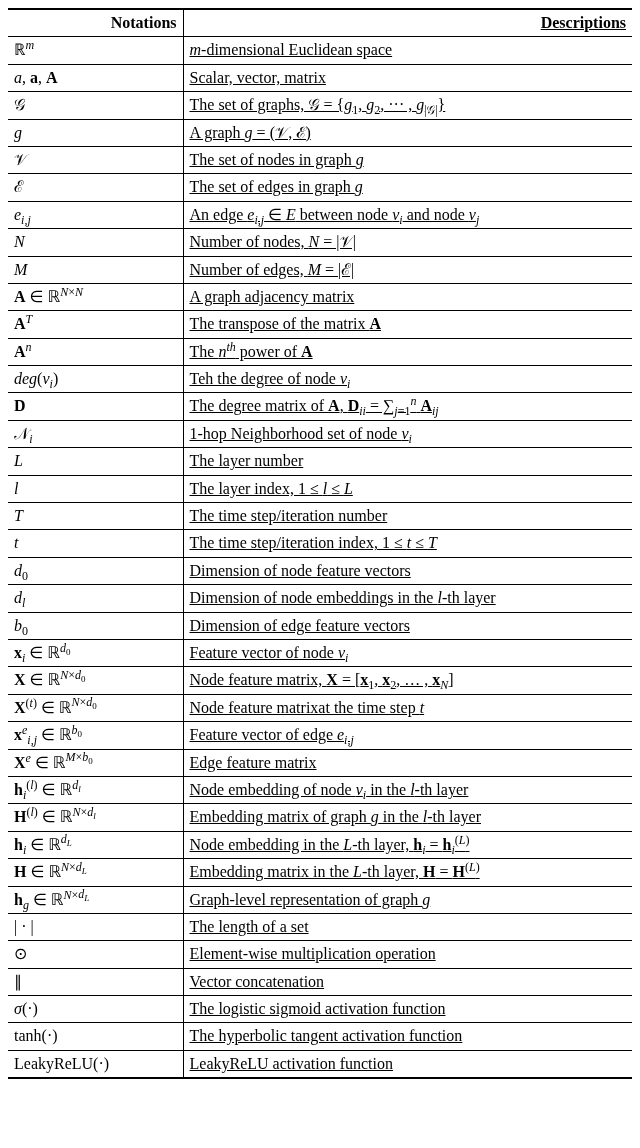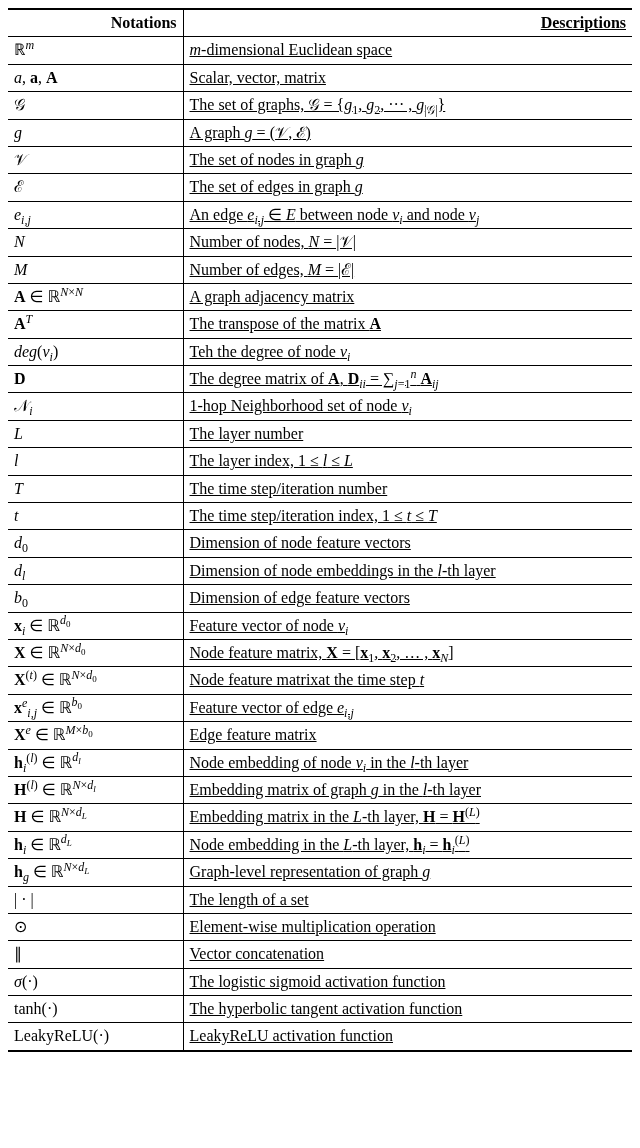--- a/index.html
+++ b/index.html
@@ -97,20 +97,24 @@
       </tr>
       <tr>
         <td><b>A</b> ∈ ℝ<sup><i>N</i>×<i>N</i></sup></td>
         <td class="vsep">A graph adjacency matrix</td>
       </tr>
       <tr>
         <td><b>A</b><sup><i>T</i></sup></td>
         <td class="vsep">The transpose of the matrix <b>A</b></td>
       </tr>
       <tr>
+        <td><b>A</b><sup><i>n</i></sup></td>
+        <td class="vsep">The <i>n<sup>th</sup></i> power of <b>A</b></td>
+      </tr>
+      <tr>
         <td><i>deg</i>(<i>v<sub>i</sub></i>)</td>
         <td class="vsep">Teh the degree of node <i>v<sub>i</sub></i></td>
       </tr>
       <tr>
         <td><b>D</b></td>
         <td class="vsep">The degree matrix of <b>A</b>, <b>D</b><sub><i>ii</i></sub> = ∑<sub><i>j</i>=1</sub><sup><i>n</i></sup> <b>A</b><sub><i>ij</i></sub></td>
       </tr>
       <tr>
         <td>𝒩<sub><i>i</i></sub></td>
         <td class="vsep">1-hop Neighborhood set of node <i>v<sub>i</sub></i></td>
@@ -165,26 +169,26 @@
       </tr>
       <tr>
         <td><b>h</b><sub><i>i</i></sub><sup>(<i>l</i>)</sup> ∈ ℝ<sup><i>d<sub>l</sub></i></sup></td>
         <td class="vsep">Node embedding of node <i>v<sub>i</sub></i> in the <i>l</i>-th layer</td>
       </tr>
       <tr>
         <td><b>H</b><sup>(<i>l</i>)</sup> ∈ ℝ<sup><i>N</i>×<i>d<sub>l</sub></i></sup></td>
         <td class="vsep">Embedding matrix of graph <i>g</i> in the <i>l</i>-th layer</td>
       </tr>
       <tr>
+        <td><b>h</b><sub><i>i</i></sub> ∈ ℝ<sup><i>d<sub>L</sub></i></sup></td>
+        <td class="vsep">Node embedding in the <i>L</i>-th layer, <b>h</b><sub><i>i</i></sub> = <b>h</b><sub><i>i</i></sub><sup>(<i>L</i>)</sup></td>
+      </tr>
+      <tr>
         <td><b>H</b> ∈ ℝ<sup><i>N</i>×<i>d<sub>L</sub></i></sup></td>
         <td class="vsep">Embedding matrix in the <i>L</i>-th layer, <b>H</b> = <b>H</b><sup>(<i>L</i>)</sup></td>
-      </tr>
-      <tr>
-        <td><b>h</b><sub><i>i</i></sub> ∈ ℝ<sup><i>d<sub>L</sub></i></sup></td>
-        <td class="vsep">Node embedding in the <i>L</i>-th layer, <b>h</b><sub><i>i</i></sub> = <b>h</b><sub><i>i</i></sub><sup>(<i>L</i>)</sup></td>
       </tr>
       <tr>
         <td><b>h</b><sub><i>g</i></sub> ∈ ℝ<sup><i>N</i>×<i>d<sub>L</sub></i></sup></td>
         <td class="vsep">Graph-level representation of graph <i>g</i></td>
       </tr>
       <tr>
         <td>| · |</td>
         <td class="vsep">The length of a set</td>
       </tr>
       <tr>

